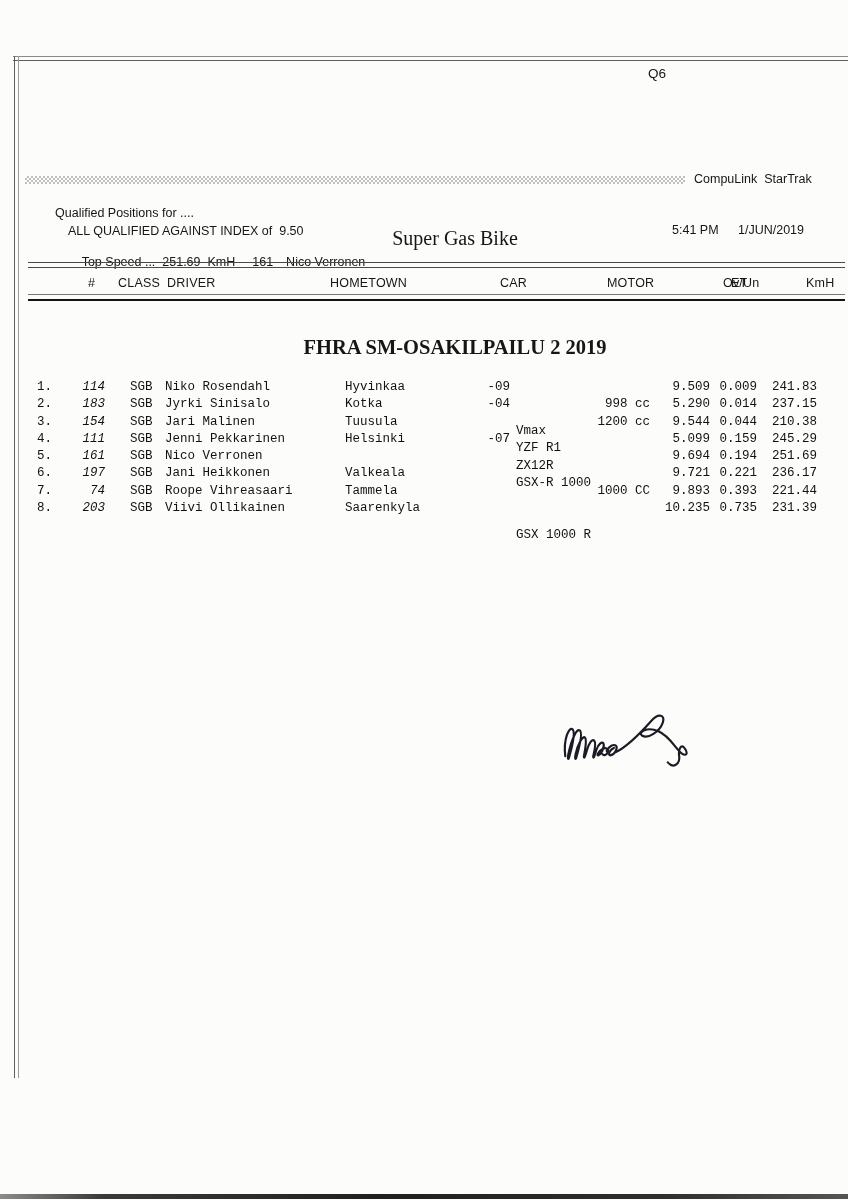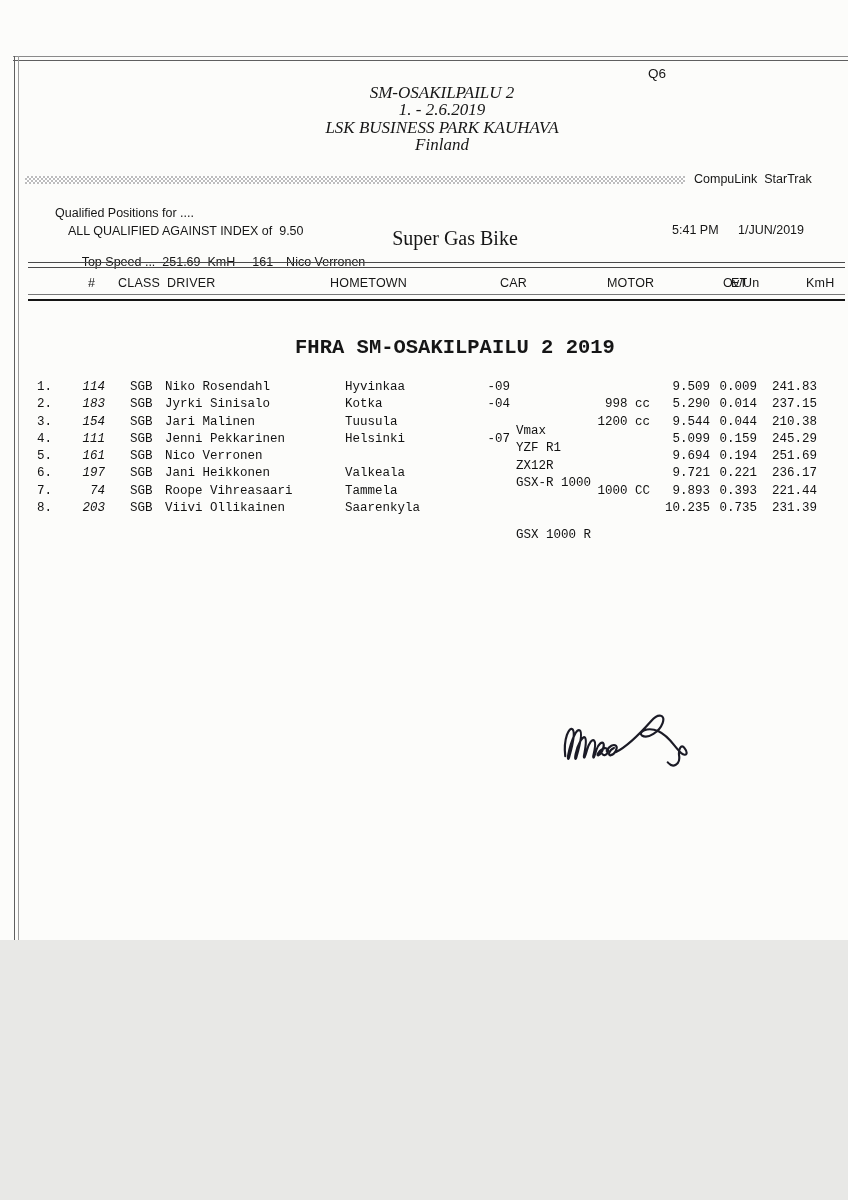--- a/index.html
+++ b/index.html
@@ -1,17 +1,17 @@
 <!DOCTYPE html>
 <html><head>
 <meta charset="utf-8">
 <style>
   html,body{margin:0;padding:0;background:#e8e8e6;}
   #page{
-    position:relative; width:848px; height:940px; margin:0 auto;
+    position:relative; width:848px; height:1200px; margin:0 auto;
     background:#fcfcfa; color:#161616; overflow:hidden;
     font-family:"Liberation Sans", sans-serif;
   }
   .abs{position:absolute;}
   
   .frame-top{left:13px; right:0; top:56px; height:3px;
     border-top:1.6px solid #8a8a8a; border-bottom:1.6px solid #5f5f5f;}
   .frame-left{left:14px; top:56px; width:2.5px; height:1022px;
     border-left:1.6px solid #5f5f5f; border-right:1px solid #9a9a9a;}
   .bottom-bar{left:0; right:0; top:1194px; height:5px;
@@ -42,21 +42,21 @@
     border-top:1.3px solid #4a4a4a; border-bottom:1.3px solid #4a4a4a;}
   .rule-b{left:28px; right:3px; top:294px; height:3.5px;
     border-top:1px solid #777; border-bottom:2.6px solid #141414;}
   
   .thead{left:0; top:273px; width:848px; height:20px;}
   .thead span{position:absolute; top:0; line-height:20px; font-size:12.5px; letter-spacing:.2px;}
   .h-num{left:88px;} .h-class{left:118px;} .h-driver{left:167px;}
   .h-home{left:330px;} .h-car{left:500px;} .h-motor{left:607px;}
   .h-et{left:687px;margin-left:44px;} .h-ovun{left:723px;} .h-kmh{left:782px;margin-left:24px;}
   .list-title{left:50%; top:336px; transform:translateX(calc(-50% + 31px));
-    font-family:Liberation Mono, monospace; font-weight:bold; font-size:20.5px; white-space:nowrap;}
+    font-family:Liberation Serif, serif; font-weight:bold; font-size:20.5px; white-space:nowrap;}
   .tbody{left:0; top:379px; width:848px;}
   .trow{position:relative; height:17.3px;}
   .c{position:absolute; top:0; line-height:17.3px; font-size:12.5px;
     font-family:"Liberation Mono", monospace; white-space:pre; color:#121212;}
   .c-rank {left:22px;  width:30px;  text-align:right;}
   .c-num  {left:55px;  width:50px;  text-align:right;font-style:italic;}
   .c-class{left:130px;}
   .c-driver{left:165px;}
   .c-home {left:345px;}
   .c-year {left:455px; width:55px; text-align:right;}
@@ -71,26 +71,20 @@
 </head>
 <body>
 
 <div id="page">
 
   <div class="abs frame-top"></div>
   <div class="abs frame-left"></div>
 
   <div class="abs qcode">Q6</div>
 
-  <div class="abs event-head">
-    <div>SM-OSAKILPAILU 2</div>
-    <div>1. - 2.6.2019</div>
-    <div>LSK BUSINESS PARK KAUHAVA</div>
-    <div>Finland</div>
-  </div>
 
   <div class="abs dotband"></div>
   <div class="abs brandline"><span>CompuLink</span><span class="gap"></span><span>StarTrak</span></div>
 
   <div class="abs meta qualpos">Qualified Positions for ....</div>
   <div class="abs classtitle">Super Gas Bike</div>
   <div class="abs meta indexline">ALL QUALIFIED AGAINST INDEX of  9.50</div>
   <div class="abs meta timestamp">5:41 PM</div>
   <div class="abs meta datestamp">1/JUN/2019</div>
 

